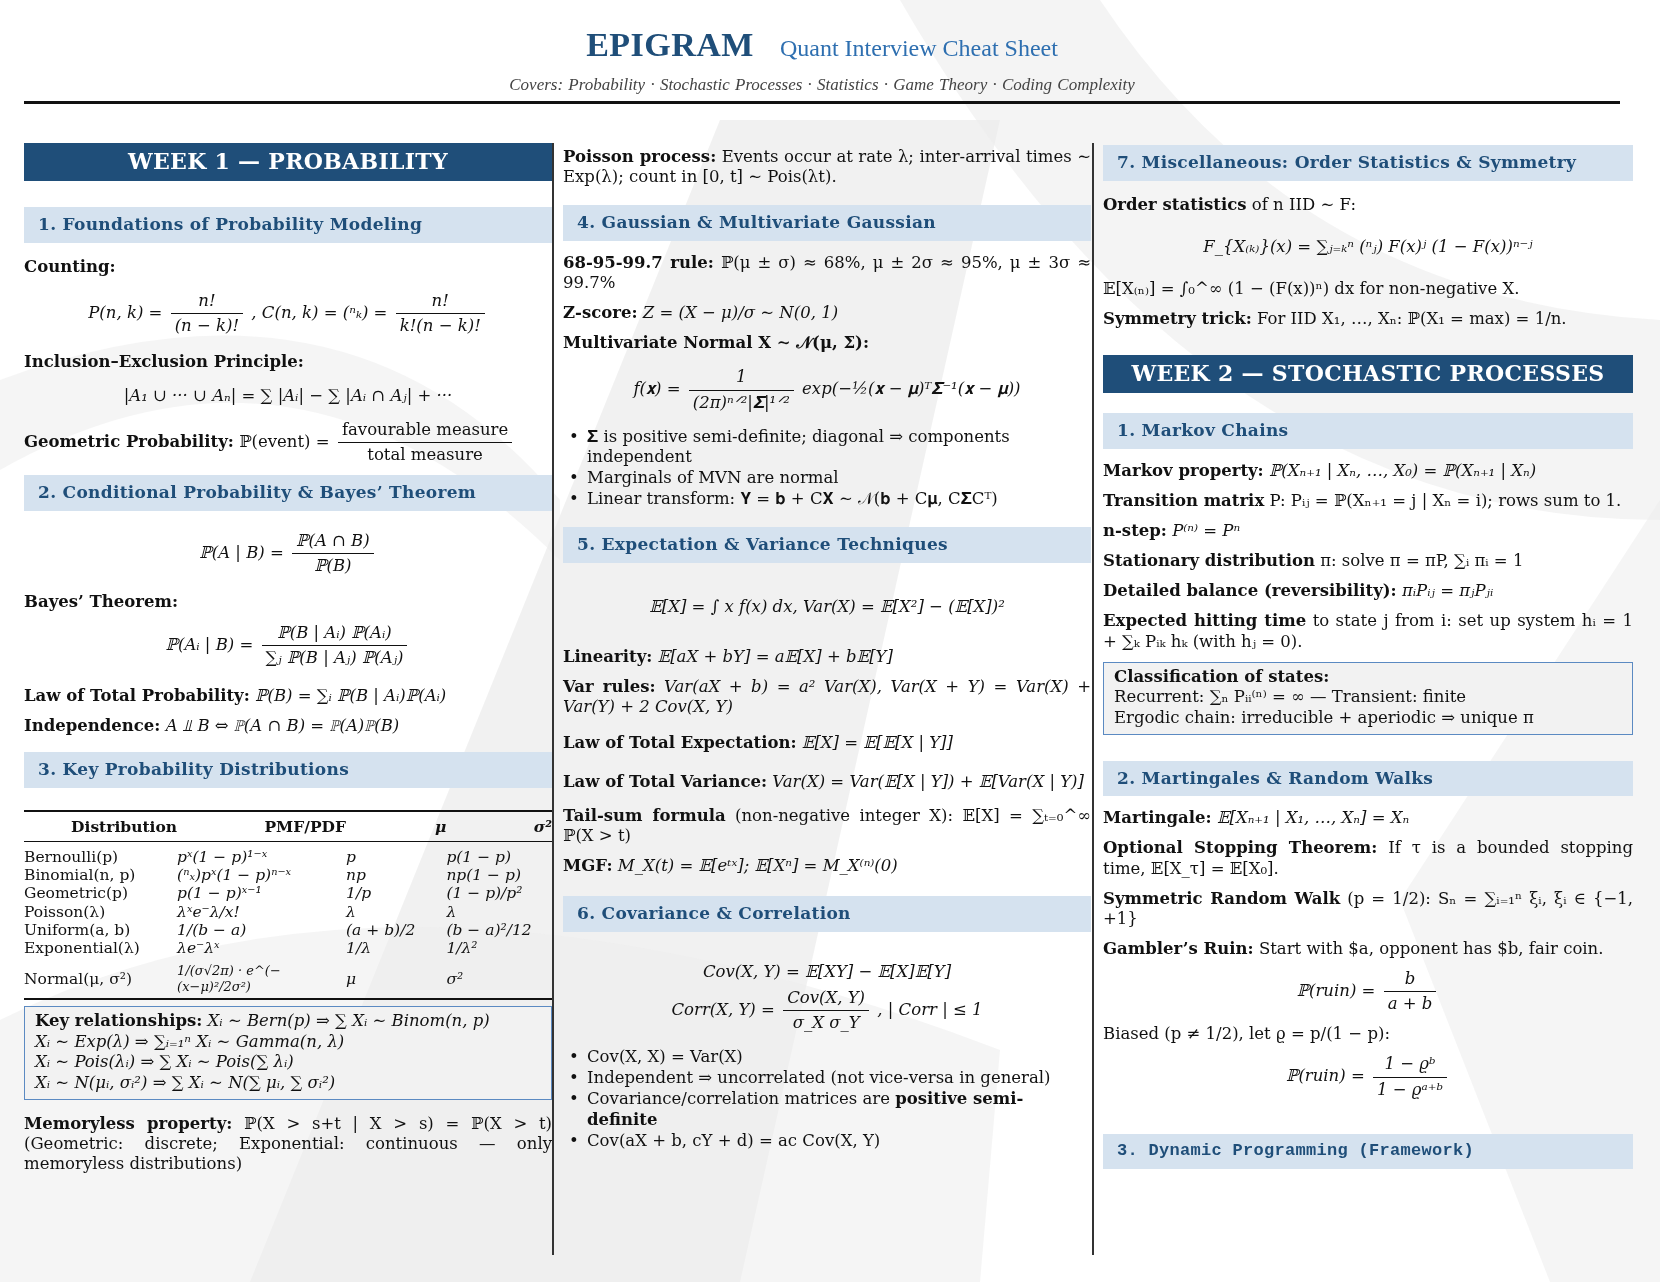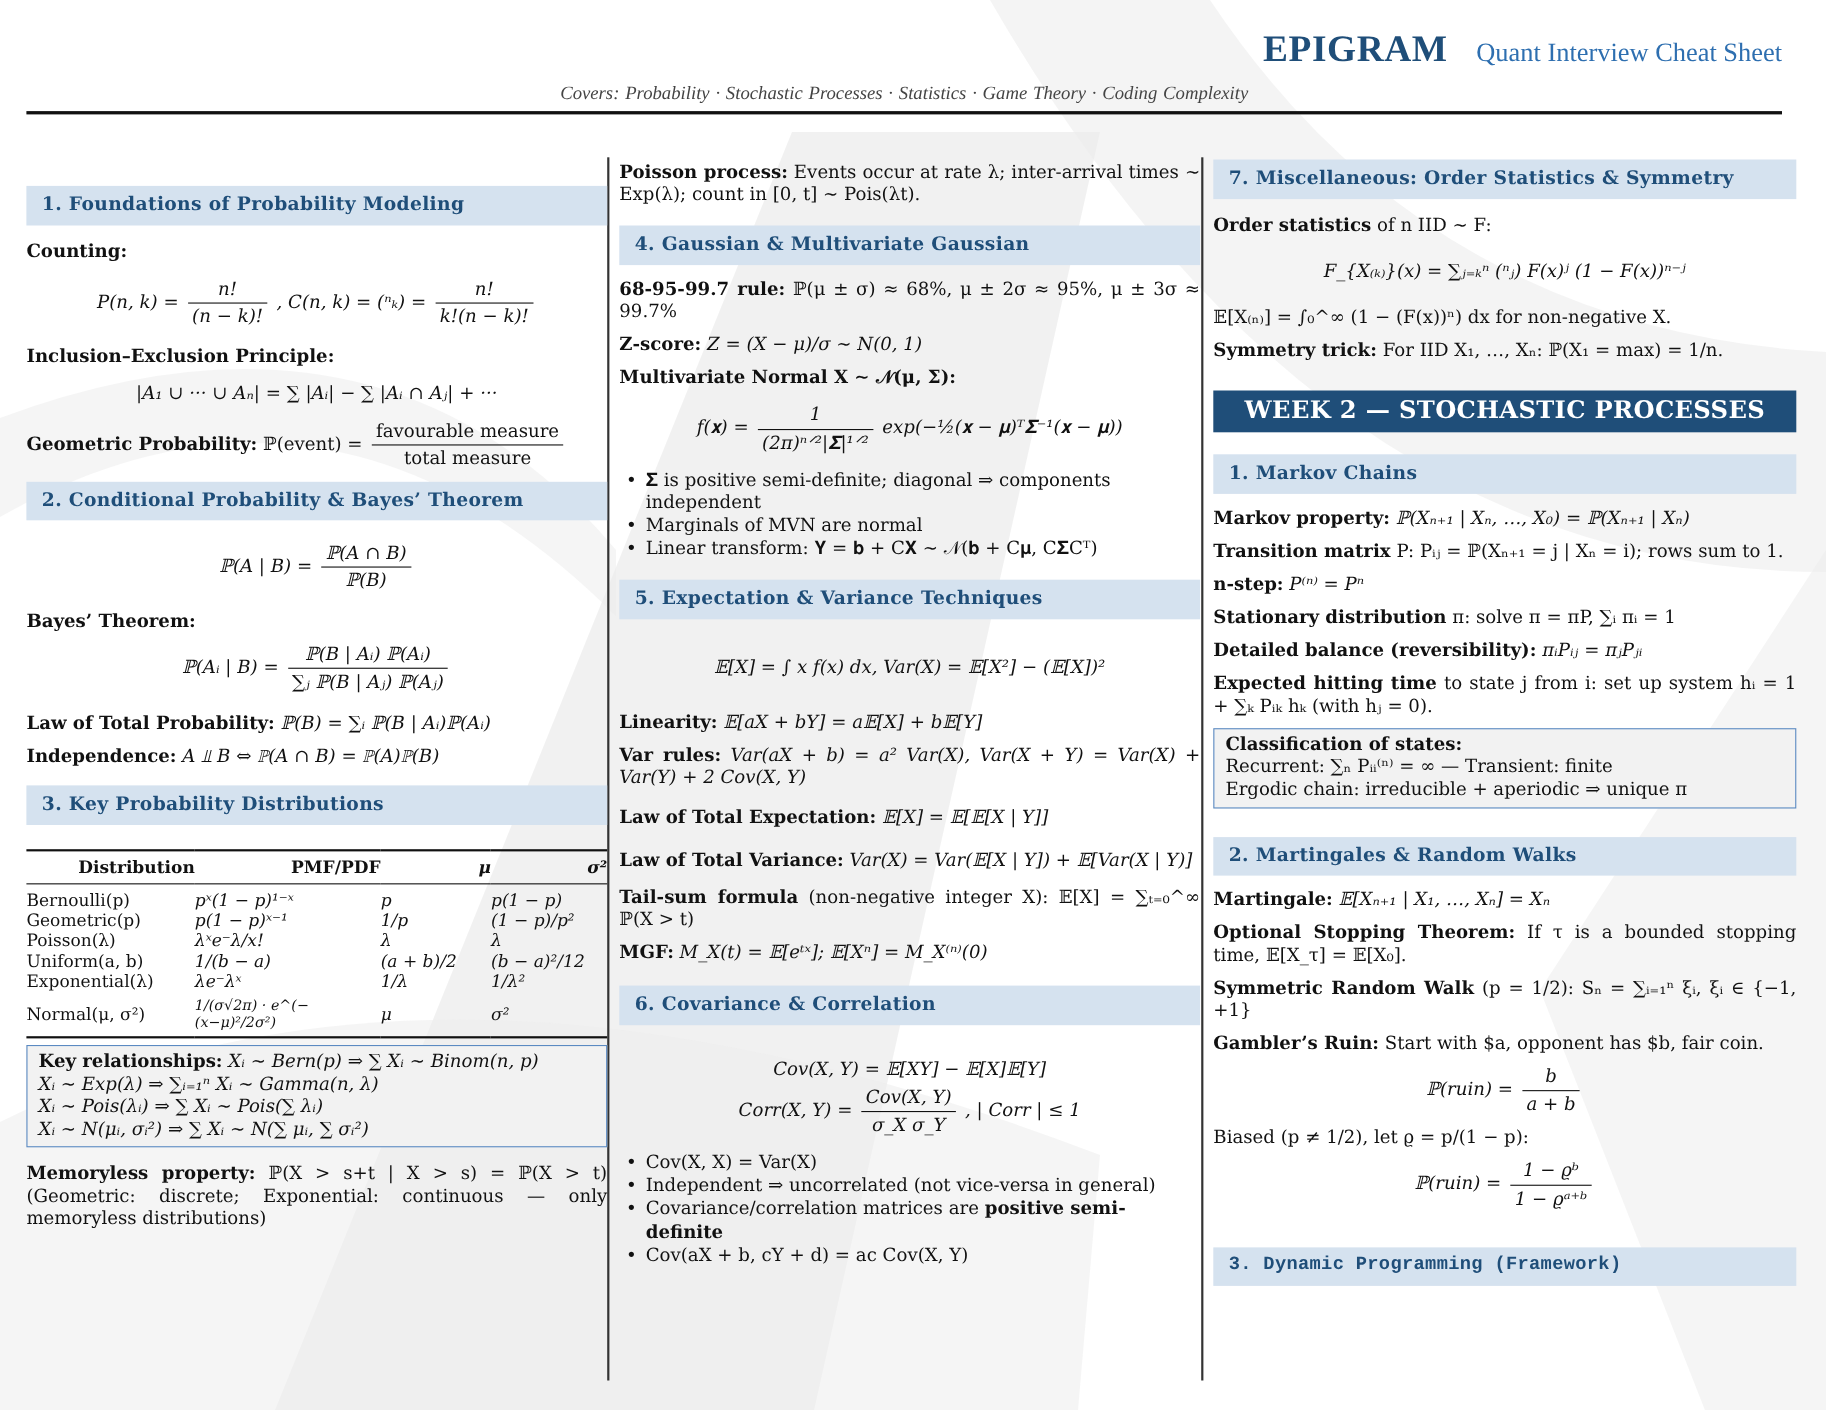--- a/index.html
+++ b/index.html
@@ -2,21 +2,21 @@
 <html><head>
 <meta charset="utf-8">
 <style>
   * { box-sizing: border-box; margin: 0; padding: 0; }
   html, body { width: 1660px; height: 1282px; background: #ffffff; overflow: hidden; }
   body { position: relative; font-family: "DejaVu Serif", "Liberation Serif", serif; color: #111; font-size: 16.5px; line-height: 1.22; }
 
   .watermark { position: absolute; left: 0; top: 0; width: 1660px; height: 1282px; z-index: 0; pointer-events: none; }
 
   .page-header { position: absolute; left: 24px; top: 24px; width: 1596px; text-align: center; z-index: 1; }
-  .title-row { display: flex; justify-content: flex-end; align-items: baseline; gap: 26px; }
+  .title-row { display: flex; justify-content: center; align-items: baseline; gap: 26px; }
   .brand { font-family: "Liberation Serif", serif; font-weight: bold; font-size: 34px; color: #1f4e79; letter-spacing: 0.5px; }
   .subtitle { font-family: "Liberation Serif", serif; font-size: 24px; color: #2e6fb0; }
   .covers { font-family: "Liberation Serif", serif; font-style: italic; font-size: 17px; color: #444; margin-top: 10px; word-spacing: 1px; }
   .header-rule { position: absolute; left: 24px; top: 101px; width: 1596px; height: 3px; background: #111; z-index: 1; }
 
   .col { position: absolute; top: 143px; z-index: 1; }
   .col1 { left: 24px; width: 528px; }
   .col2 { left: 563px; width: 528px; }
   .col3 { left: 1103px; width: 530px; }
   .col-sep { position: absolute; width: 1.5px; background: #333; z-index: 1; }
@@ -60,20 +60,21 @@
     <span class="subtitle">Quant Interview Cheat Sheet</span>
   </div>
   <div class="covers">Covers: Probability · Stochastic Processes · Statistics · Game Theory · Coding Complexity</div>
 </header>
 <div class="header-rule"></div>
 
 <div class="col-sep" style="left:552px; top:143px; height:1112px;"></div>
 <div class="col-sep" style="left:1092px; top:143px; height:1112px;"></div>
 
 <section class="col col1">
+  <div class="week-banner">WEEK 1 — PROBABILITY</div>
 
   <div class="sec-head" style="margin-top:26px;">1.  Foundations of Probability Modeling</div>
   <div class="para" style="margin-top:14px;"><b>Counting:</b></div>
   <div class="eq m">
     <span>P(n, k) =</span>
     <span class="frac">
         <span class="num">n!</span>
         <span class="den">(n − k)!</span>
       </span>
     <span>,   C(n, k) = (ⁿₖ) =</span>
@@ -121,20 +122,26 @@
         <th style="width:19%;" class="m">μ</th>
         <th class="m">σ²</th>
       </tr>
     </thead>
     <tbody>
       <tr>
           <td>Bernoulli(p)</td>
           <td class="m">pˣ(1 − p)¹⁻ˣ</td>
           <td class="m">p</td>
           <td class="m">p(1 − p)</td>
+        </tr>
+      <tr>
+          <td>Binomial(n, p)</td>
+          <td class="m">(ⁿₓ)pˣ(1 − p)ⁿ⁻ˣ</td>
+          <td class="m">np</td>
+          <td class="m">np(1 − p)</td>
         </tr>
       <tr>
           <td>Geometric(p)</td>
           <td class="m">p(1 − p)ˣ⁻¹</td>
           <td class="m">1/p</td>
           <td class="m">(1 − p)/p²</td>
         </tr>
       <tr>
           <td>Poisson(λ)</td>
           <td class="m">λˣe⁻λ/x!</td>

